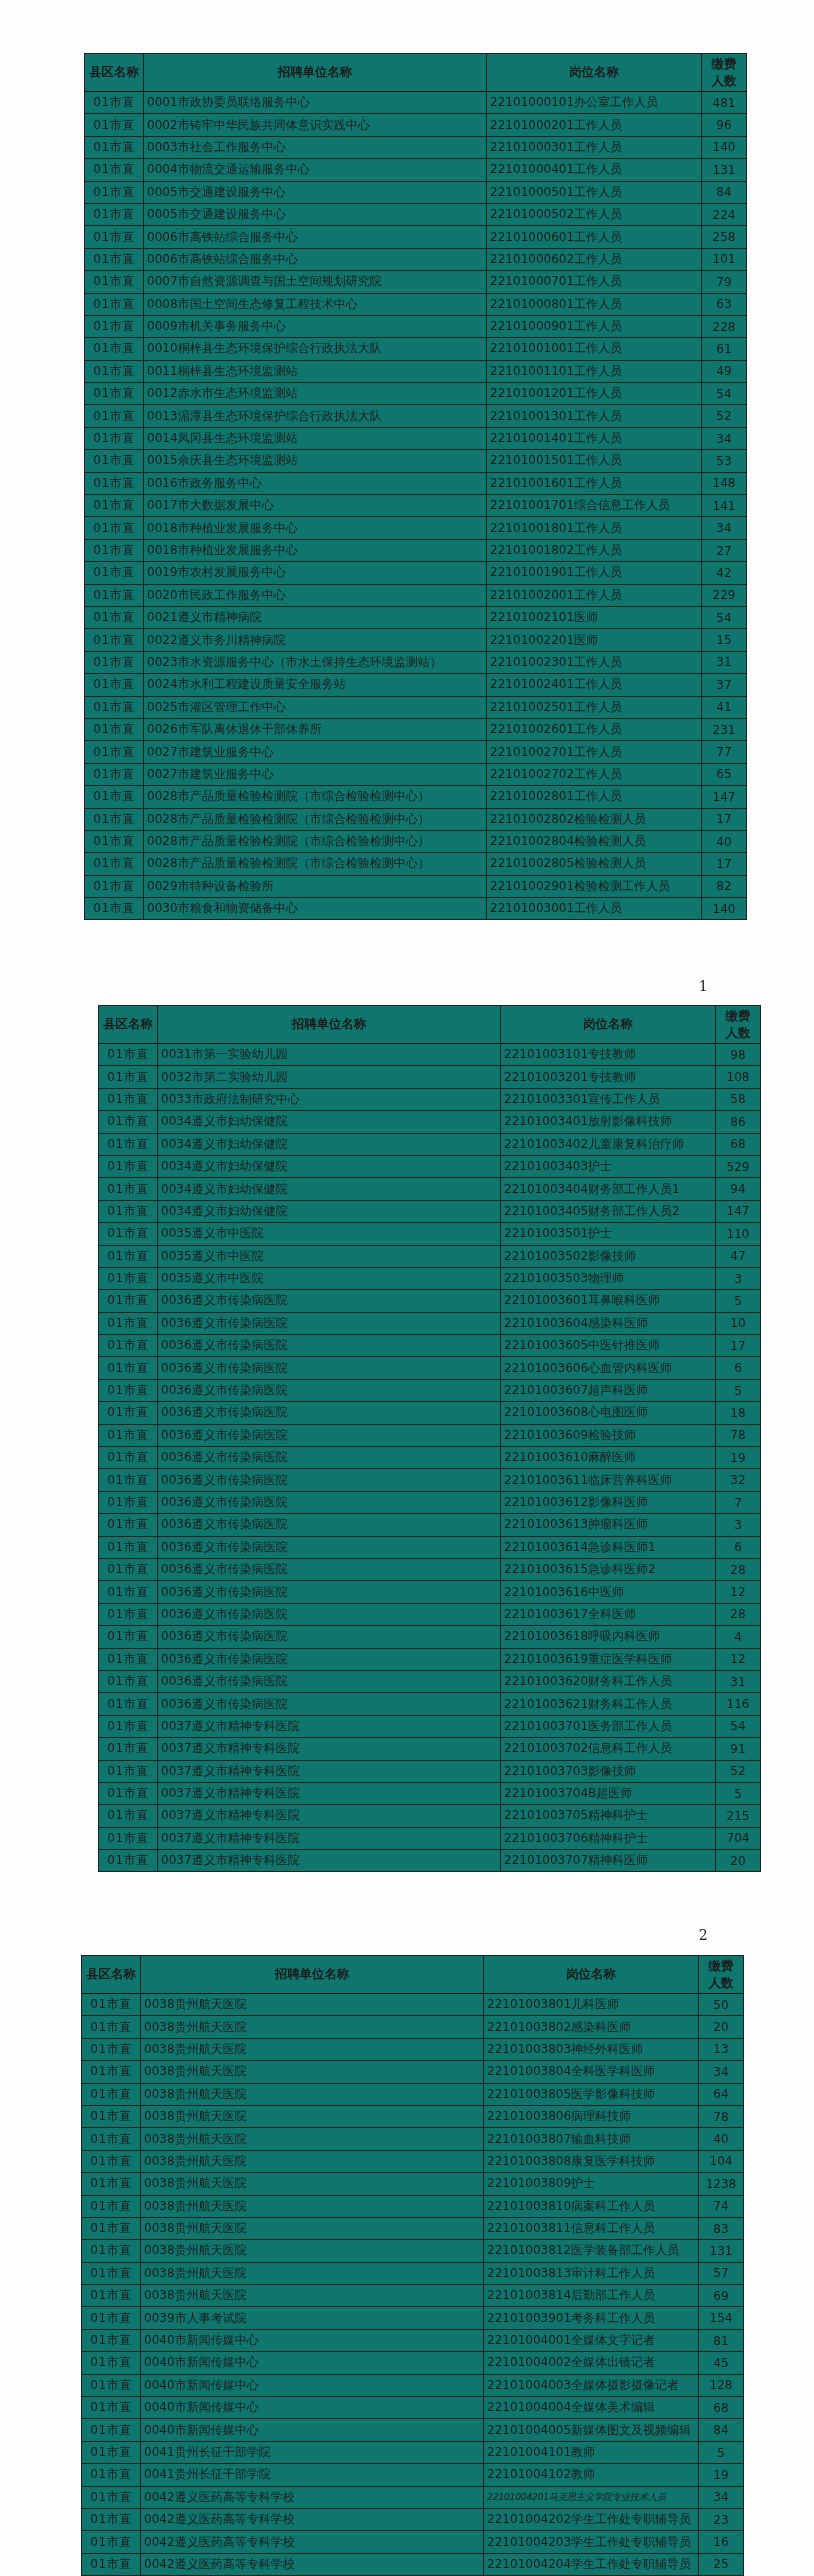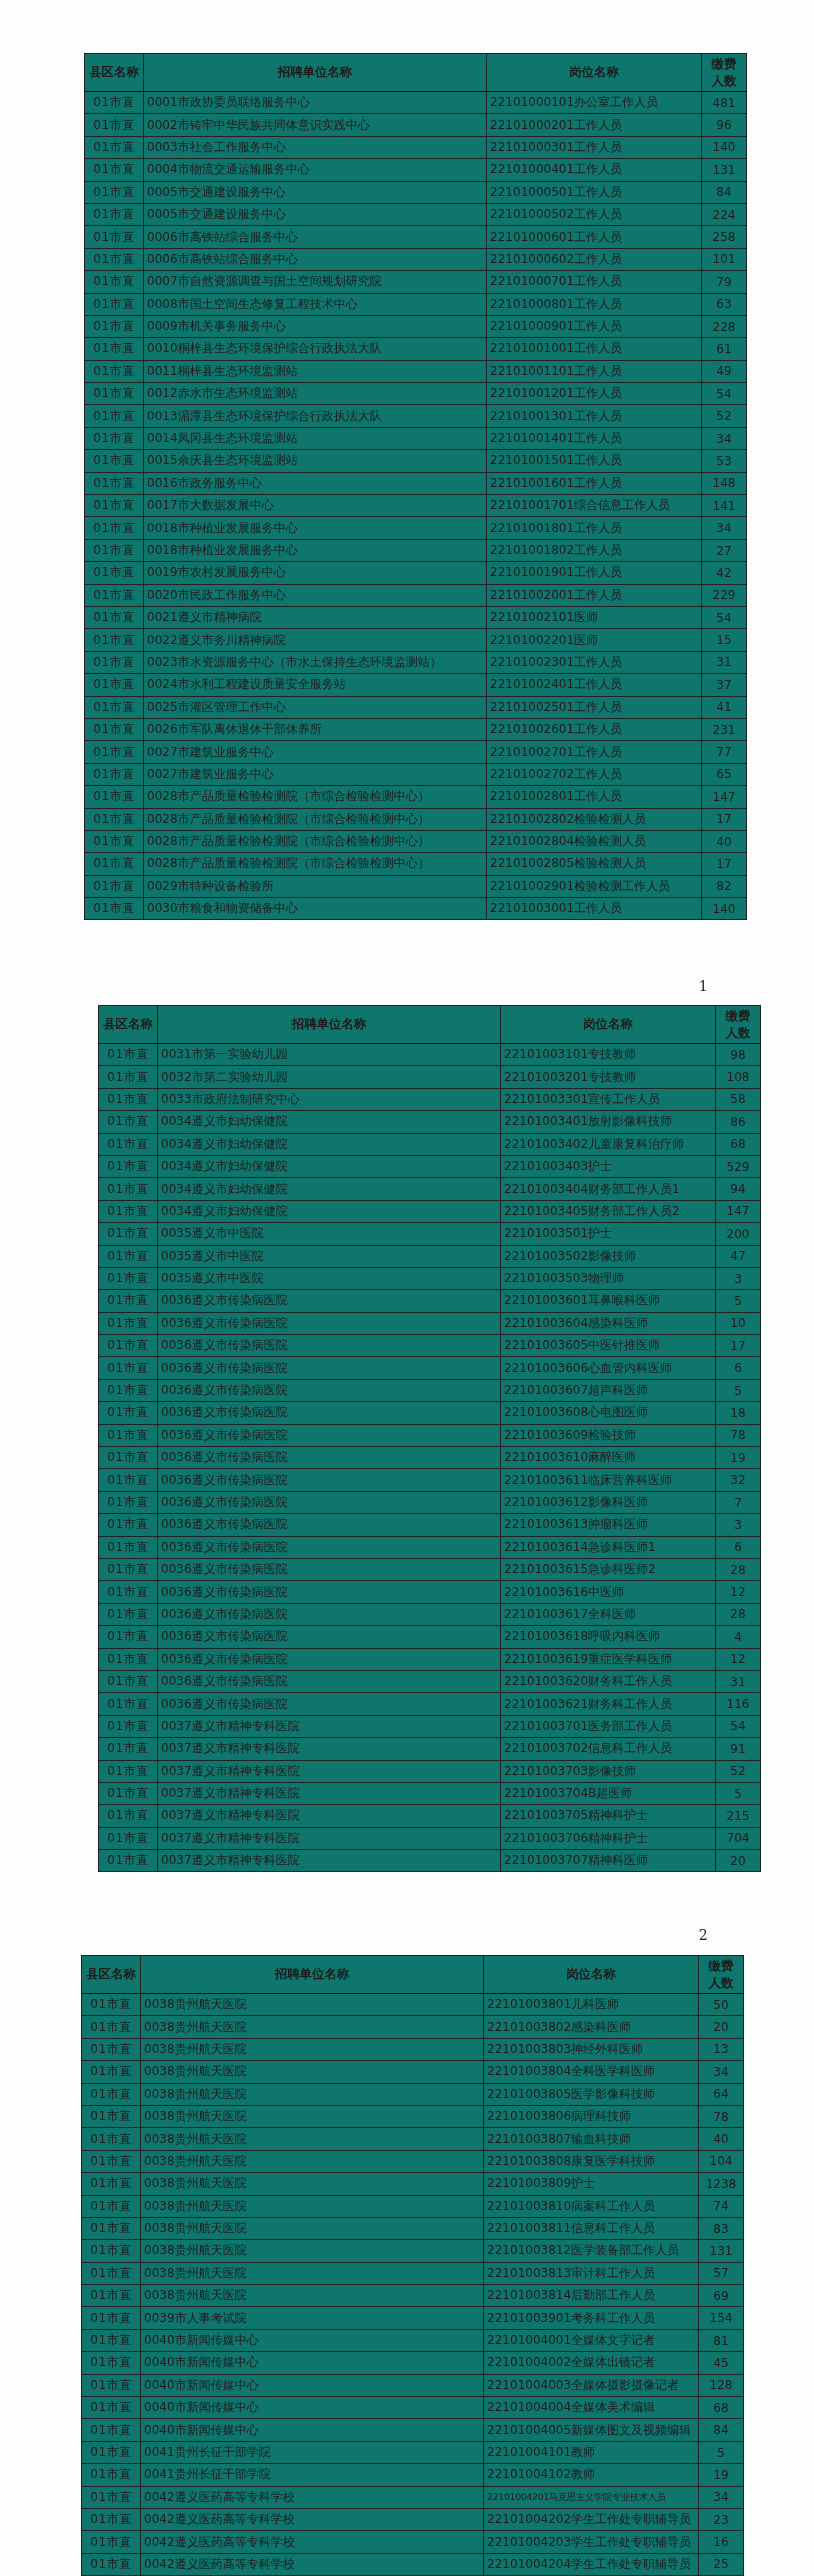--- a/index.html
+++ b/index.html
@@ -32,21 +32,21 @@
     padding:0 3.1px;
   }
   col.c-dist{width:59px;}
   col.c-unit{width:343px;}
   col.c-pos{width:215px;}
   col.c-cnt{width:45px;}
   td.c-dist{text-align:center;letter-spacing:0.5px;}
   td.c-unit{text-align:left;}
   td.c-pos{text-align:left;}
   td.c-cnt{text-align:center;}
-  td.tight{font-size:9.3px;letter-spacing:-0.3px;}
+  td.tight{font-size:9.3px;letter-spacing:-0.3px;font-style:italic;}
   .page-number{
     position:absolute;left:693px;width:20.6px;
     font-family:"DejaVu Serif","Liberation Serif",serif;
     font-size:14px;color:#1b1b1b;text-align:center;
   }
   .pn0{top:978px;}
   .pn1{top:1927px;}
 </style>
 </head>
 <body>
@@ -401,21 +401,21 @@
     <td class="c-dist">01市直</td>
     <td class="c-unit">0034遵义市妇幼保健院</td>
     <td class="c-pos">22101003405财务部工作人员2</td>
     <td class="c-cnt">147</td>
   </tr>
 
   <tr>
     <td class="c-dist">01市直</td>
     <td class="c-unit">0035遵义市中医院</td>
     <td class="c-pos">22101003501护士</td>
-    <td class="c-cnt">200</td>
+    <td class="c-cnt">110</td>
   </tr>
 
   <tr>
     <td class="c-dist">01市直</td>
     <td class="c-unit">0035遵义市中医院</td>
     <td class="c-pos">22101003502影像技师</td>
     <td class="c-cnt">47</td>
   </tr>
 
   <tr>

